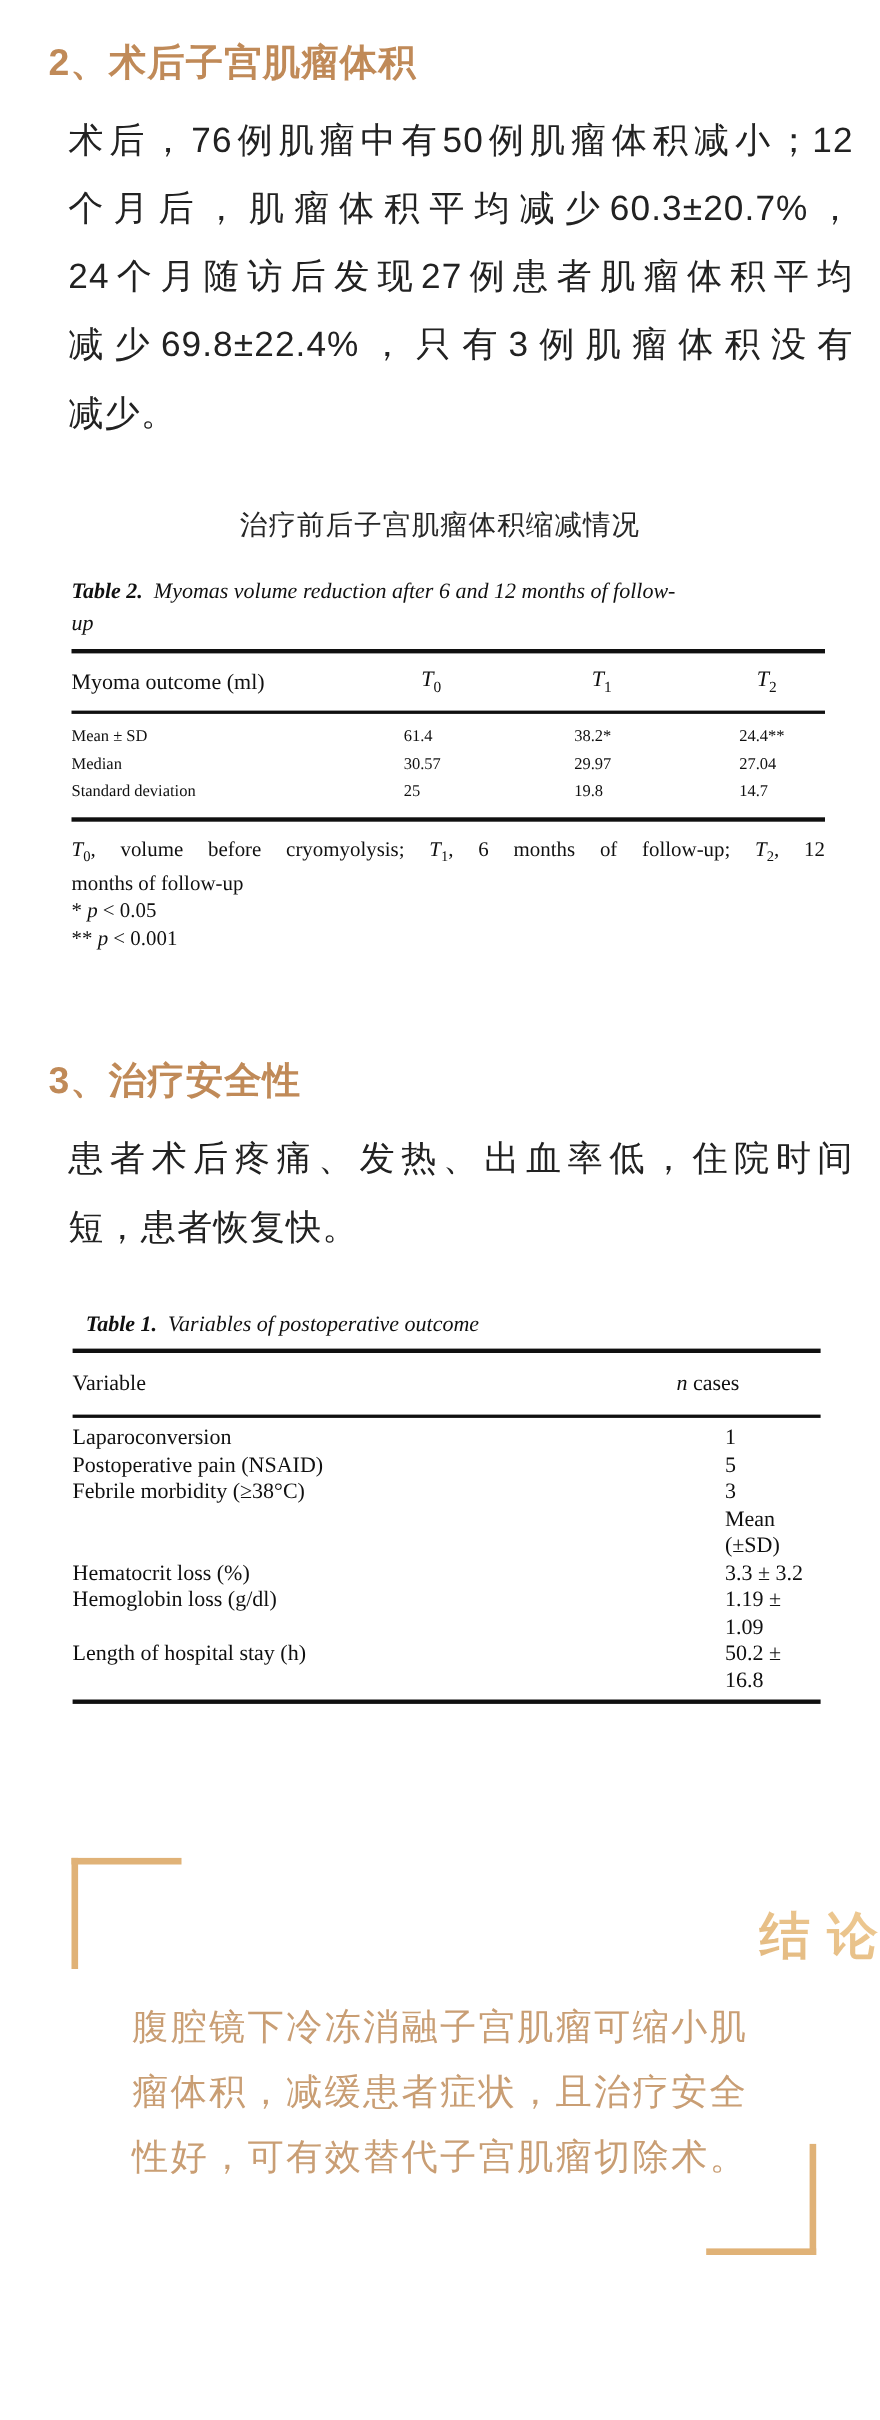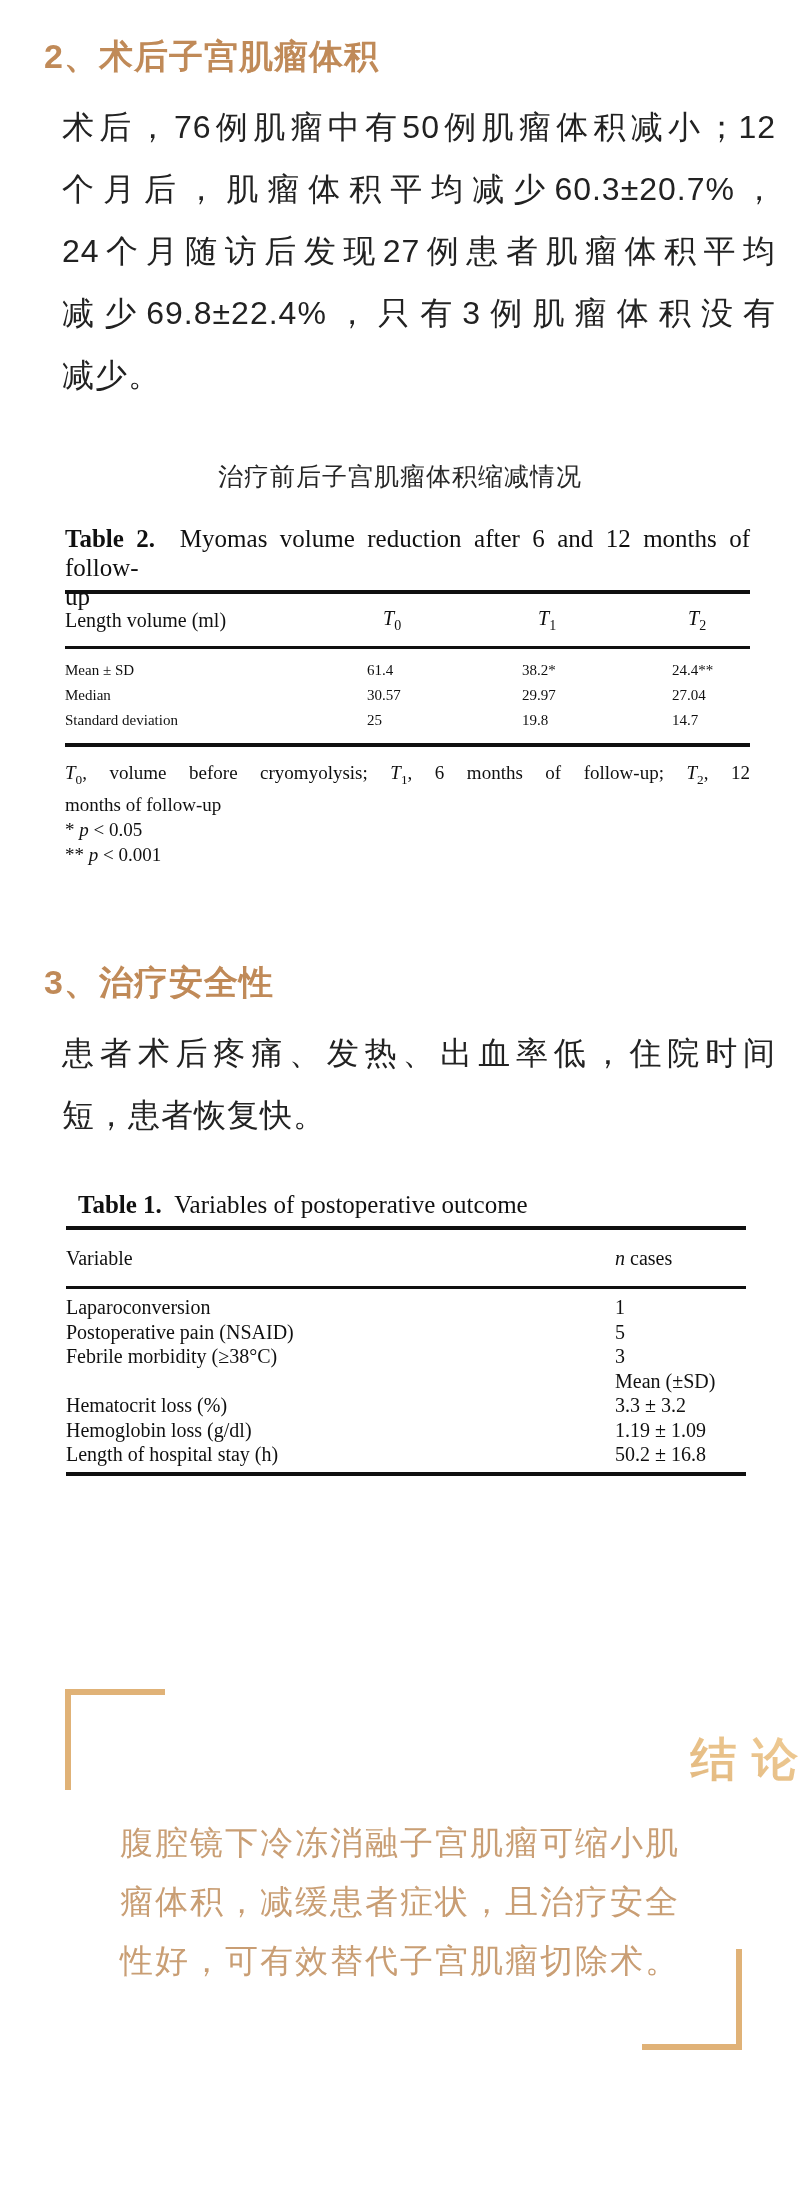--- a/index.html
+++ b/index.html
@@ -17,33 +17,33 @@
   .para{left:62px;width:714px;color:#222222;}
   .para .line{
     font-size:32px;line-height:62px;letter-spacing:1px;
     text-align:justify;text-justify:inter-character;white-space:nowrap;
   }
   .para .line.stretch{white-space:normal;text-align-last:justify;}
   
   .zh-caption{left:0;width:800px;text-align:center;font-size:25px;color:#262626;letter-spacing:1px;}
   
   .serif{font-family:"Liberation Serif",serif;color:#101010;}
-  .tbl-caption{font-size:25px;line-height:29px;}
+  .tbl-caption{font-size:20px;line-height:29px;font-style:italic;}
   .tbl-caption .cap-line{text-align:justify;}
   .rule{background:#101010;width:100%;}
   .rule.thick{height:4px;}
   .rule.mid{height:3px;}
   .t2-grid{display:grid;grid-template-columns:302px 155px 150px auto;}
   .t2-grid .num{padding-left:0;}
   .t2-grid.hdr{align-items:center;}
   .t2-grid.hdr .num{padding-left:16px;}
   .t2-row{font-size:15px;line-height:25px;}
   .t2-hdr-cell{font-size:20px;}
   .t1-grid{display:grid;grid-template-columns:549px auto;}
-  .t1-row{font-size:20px;line-height:24.5px;}
+  .t1-row{font-size:20px;line-height:24.5px;gap:44px;}
   .footnote{font-size:19px;line-height:25px;}
   .footnote .fline{text-align:justify;}
   .footnote .fline.stretch{text-align-last:justify;}
   sub{font-size:70%;}
   
   .concl-title{
     left:0;width:800px;text-align:center;
     font-family:"Liberation Serif",serif;font-weight:bold;font-size:46px;
     letter-spacing:2px;color:#BD8A55;
   }
@@ -77,21 +77,21 @@
   <div class="abs zh-caption" style="top:460px;">治疗前后子宫肌瘤体积缩减情况</div>
 
   <div class="abs serif tbl-caption" style="top:524px;left:65px;width:685px;">
     <div class="cap-line"><b>Table 2.</b>&nbsp;&nbsp;Myomas volume reduction after 6 and 12 months of follow-</div>
     <div class="cap-line">up</div>
   </div>
 
   <div class="abs serif" style="top:590px;left:65px;width:685px;">
     <div class="rule thick"></div>
     <div class="t2-grid hdr" style="height:52px;">
-      <div class="t2-hdr-cell">Length volume (ml)</div>
+      <div class="t2-hdr-cell">Myoma outcome (ml)</div>
       <div class="t2-hdr-cell num"><i>T</i><sub>0</sub></div>
       <div class="t2-hdr-cell num"><i>T</i><sub>1</sub></div>
       <div class="t2-hdr-cell num"><i>T</i><sub>2</sub></div>
     </div>
     <div class="rule mid"></div>
     <div style="padding:9px 0 10px 0;">
       <div class="t2-grid t2-row">
         <div>Mean ± SD</div>
         <div class="num">61.4</div>
         <div class="num">38.2*</div>

